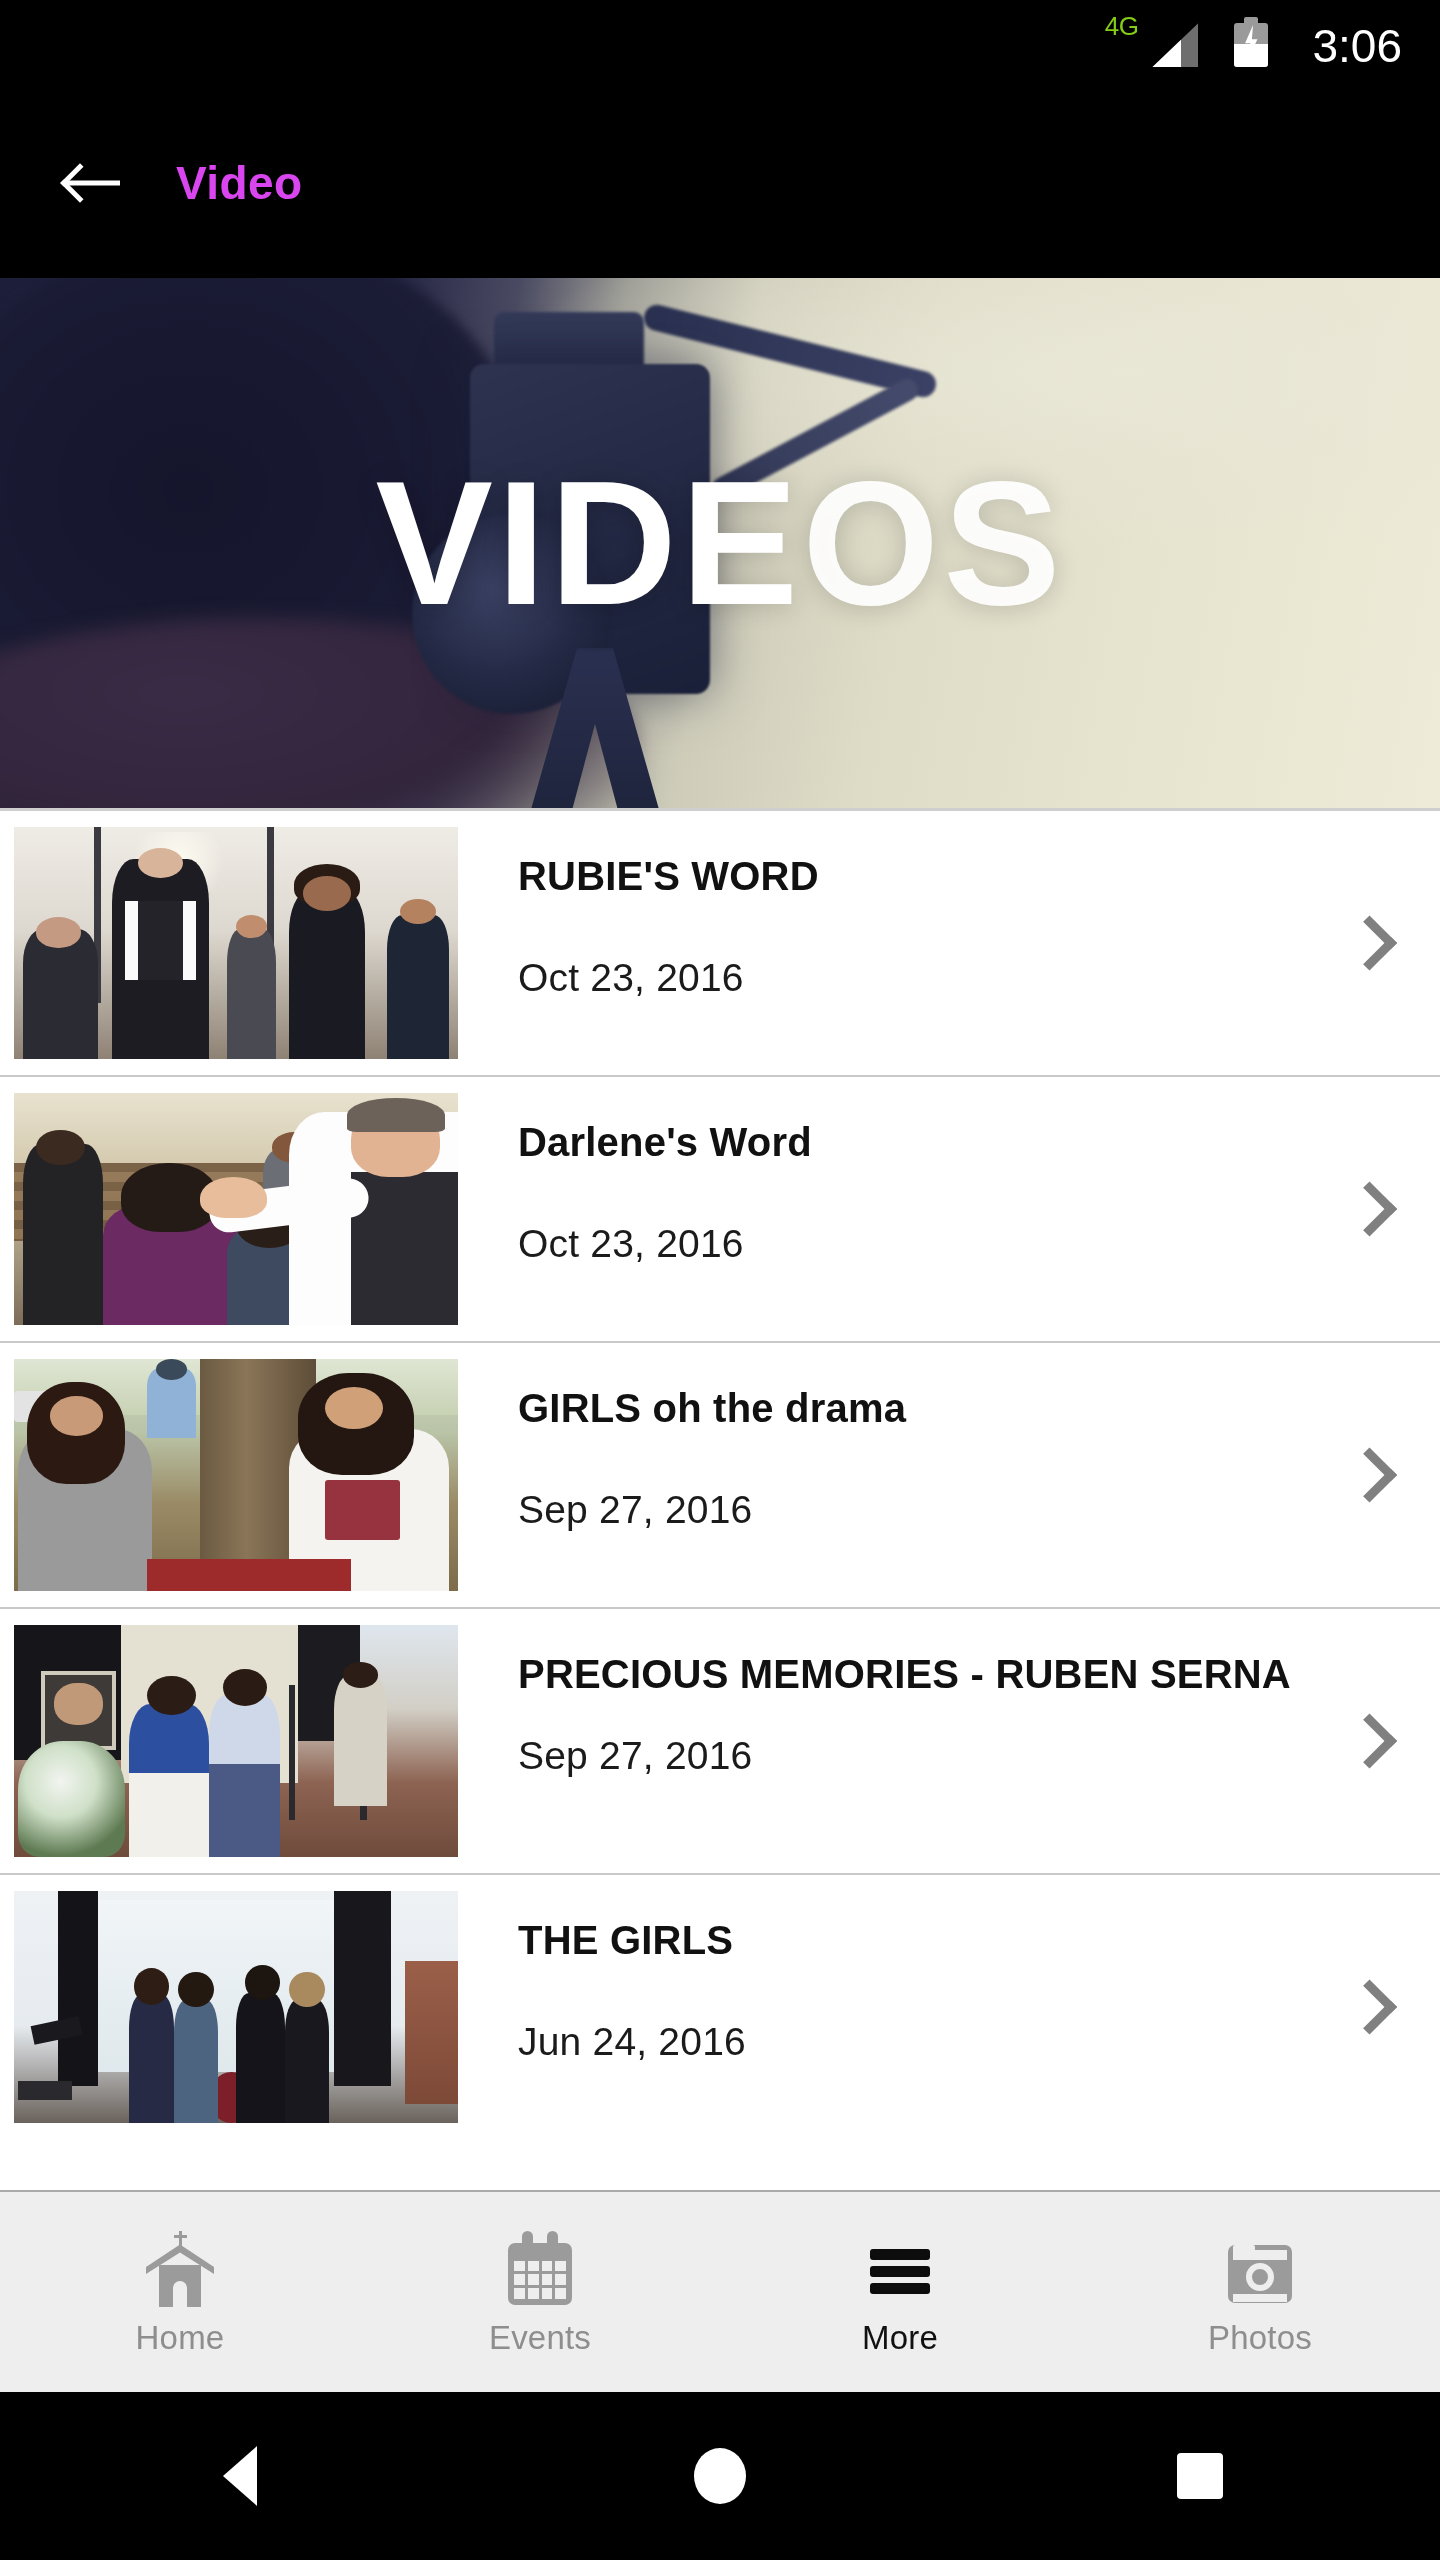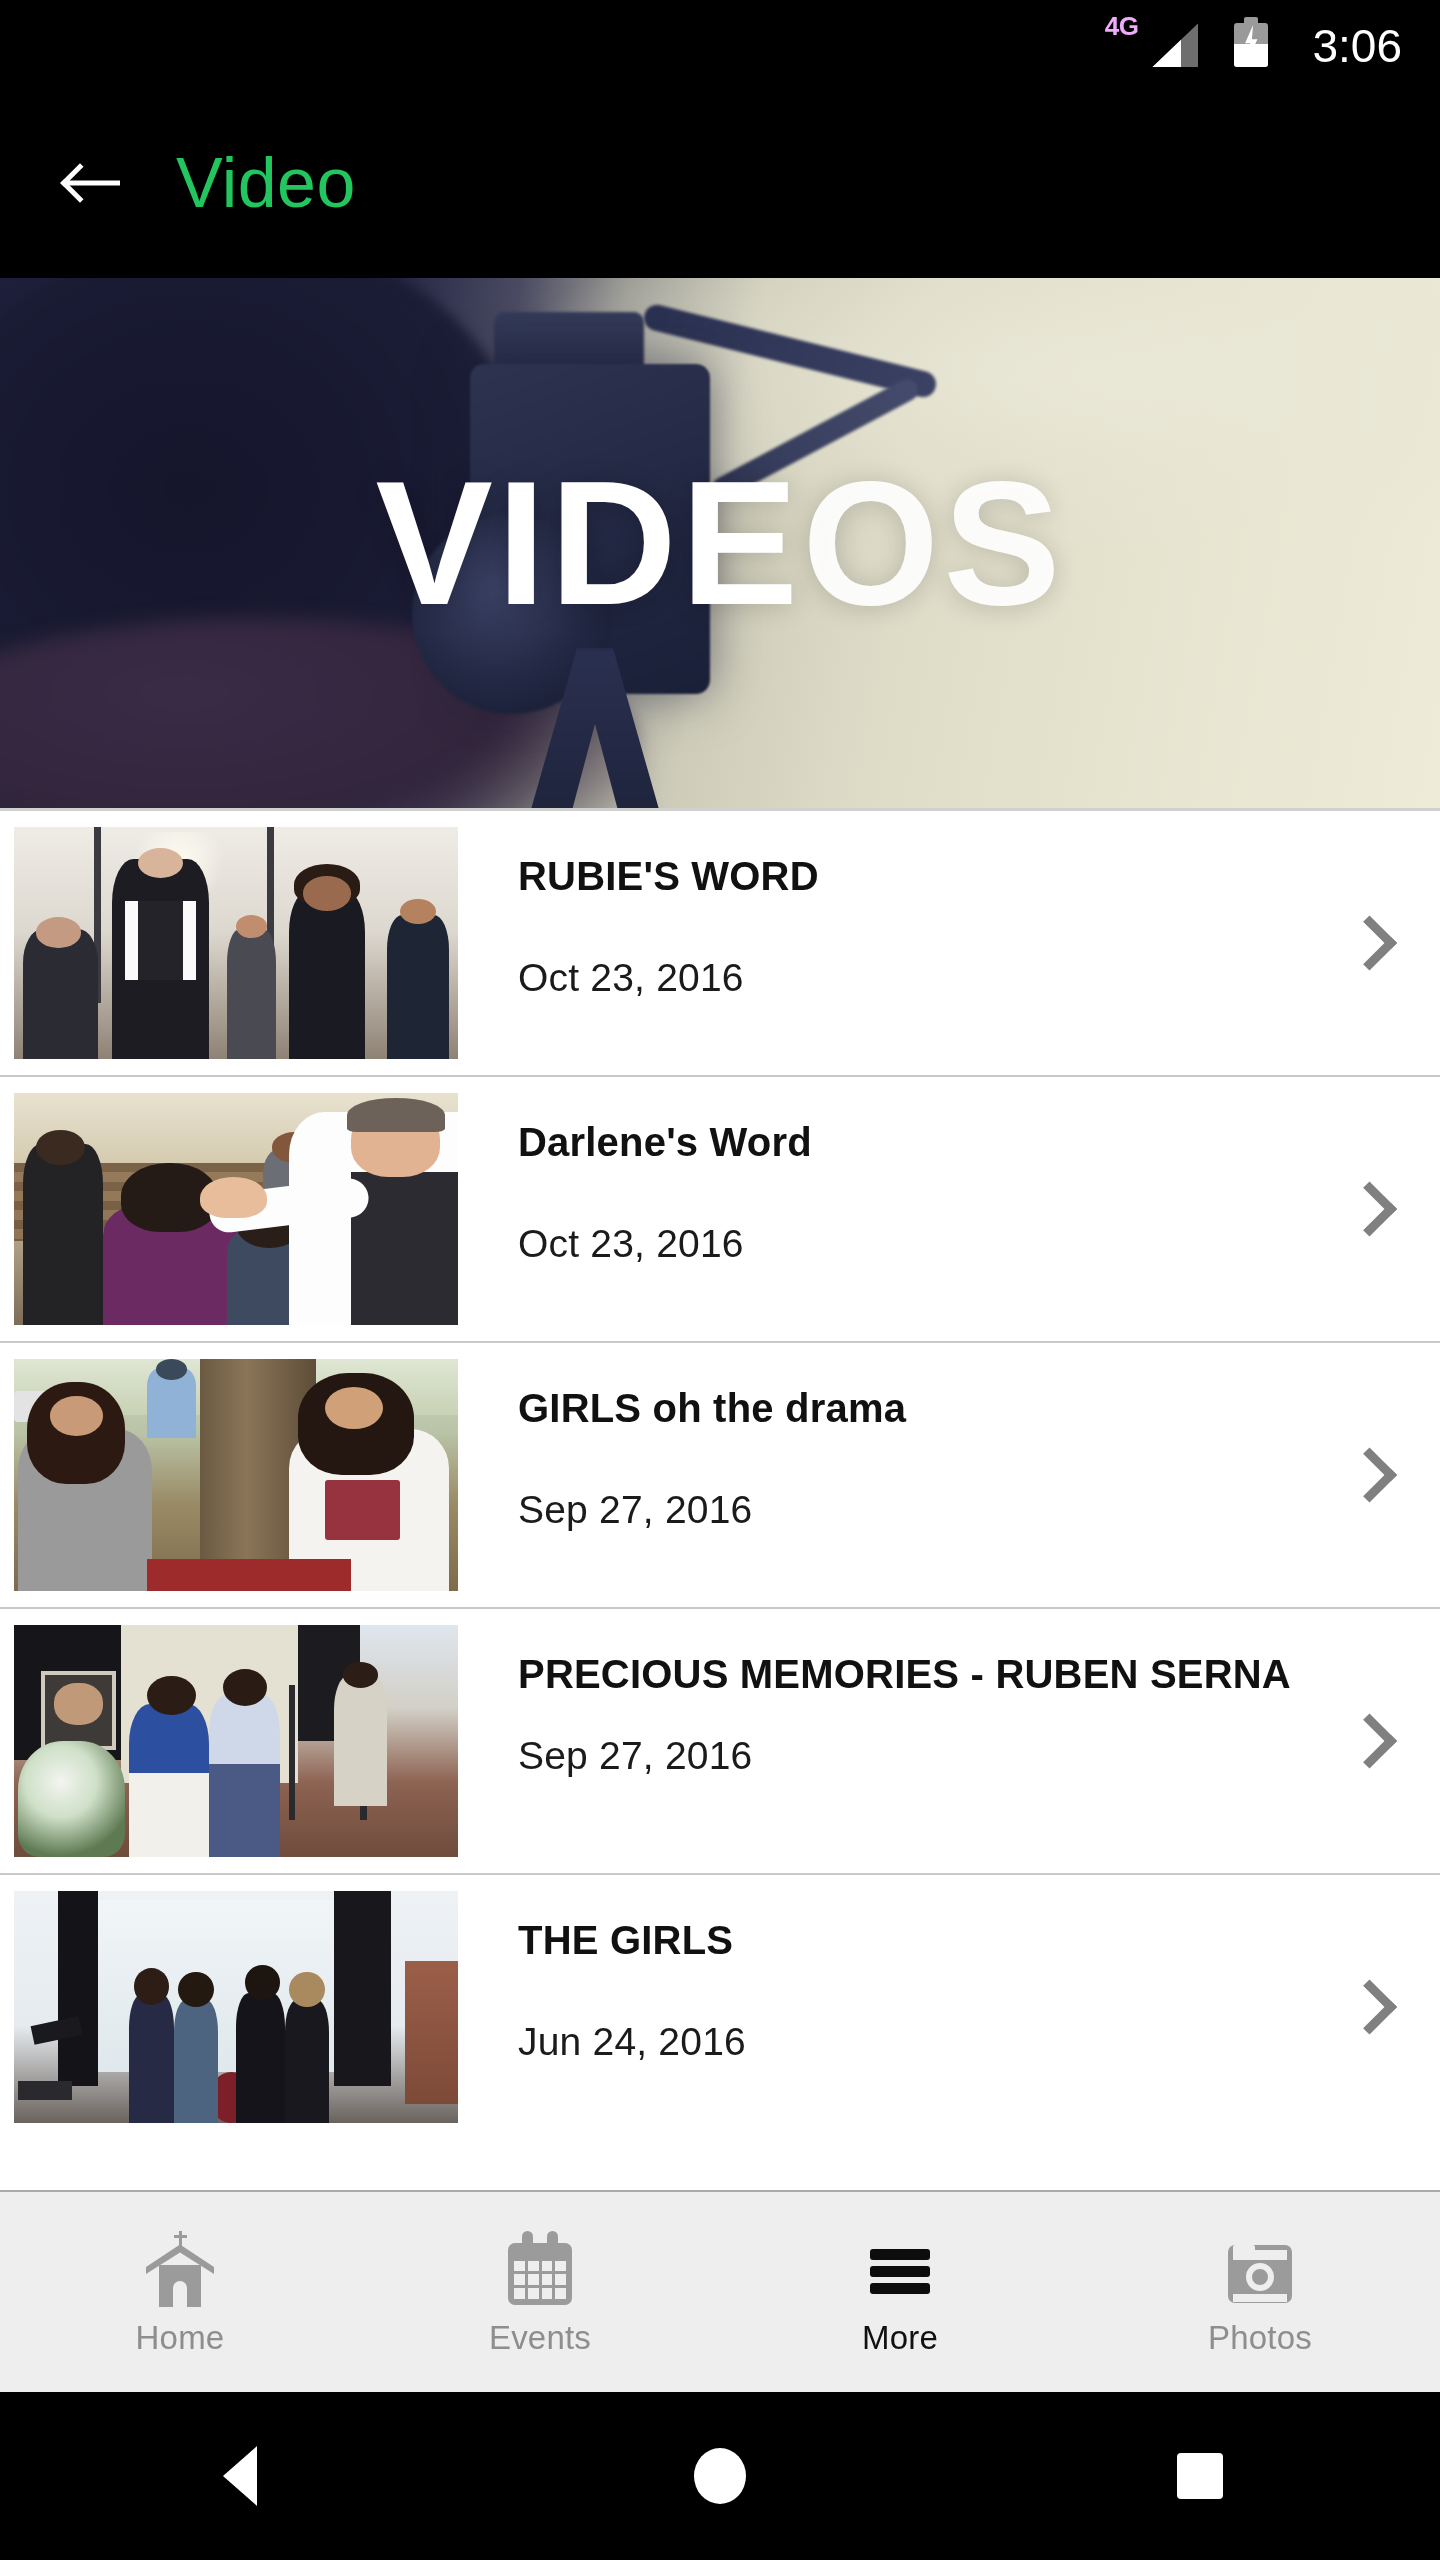--- a/index.html
+++ b/index.html
@@ -13,21 +13,21 @@
   .phone { position:relative; width:1440px; height:2560px; background:#fff; }
 
   
   .statusbar {
     position:relative; height:88px; background:#000;
     display:flex; align-items:center; justify-content:flex-end;
     padding-right:38px; gap:0px;
   }
   .sb-group { display:flex; align-items:flex-end; gap:14px; }
   .net-label {
-    color:#f0abfc; font-size:26px; font-weight:700; line-height:1;
+    color:#84cc16; font-size:26px; font-weight:400; line-height:1;
     margin-bottom:36px; letter-spacing:-0.5px;
   }
   .signal { position:relative; width:46px; height:44px; margin-bottom:8px; }
   .signal .bg {
     position:absolute; inset:0;
     background:#6e6e6e;
     clip-path: polygon(100% 0, 100% 100%, 0 100%);
   }
   .signal .fg {
     position:absolute; left:0; bottom:0; width:62%; height:62%;
@@ -64,21 +64,21 @@
   .back-arrow { width:56px; height:56px; position:relative; flex:none; }
   .back-arrow .shaft {
     position:absolute; top:50%; left:2px; width:54px; height:5px;
     background:#fff; transform:translateY(-50%);
   }
   .back-arrow .head {
     position:absolute; top:50%; left:2px; width:28px; height:28px;
     border-left:5px solid #fff; border-bottom:5px solid #fff;
     transform:translateY(-50%) rotate(45deg); transform-origin:center;
   }
-  .appbar-title { color:#22c55e; font-size:70px; font-weight:400; letter-spacing:0.4px; }
+  .appbar-title { color:#d946ef; font-size:46px; font-weight:700; letter-spacing:0.4px; }
 
   
   .hero {
     position:relative; height:530px; overflow:hidden;
     background:#d8d6c4;
   }
   .hero-bg {
     position:absolute; inset:0;
     background:
       radial-gradient(ellipse 70% 55% at 78% 18%, rgba(233,231,214,.95) 0%, rgba(233,231,214,0) 62%),

